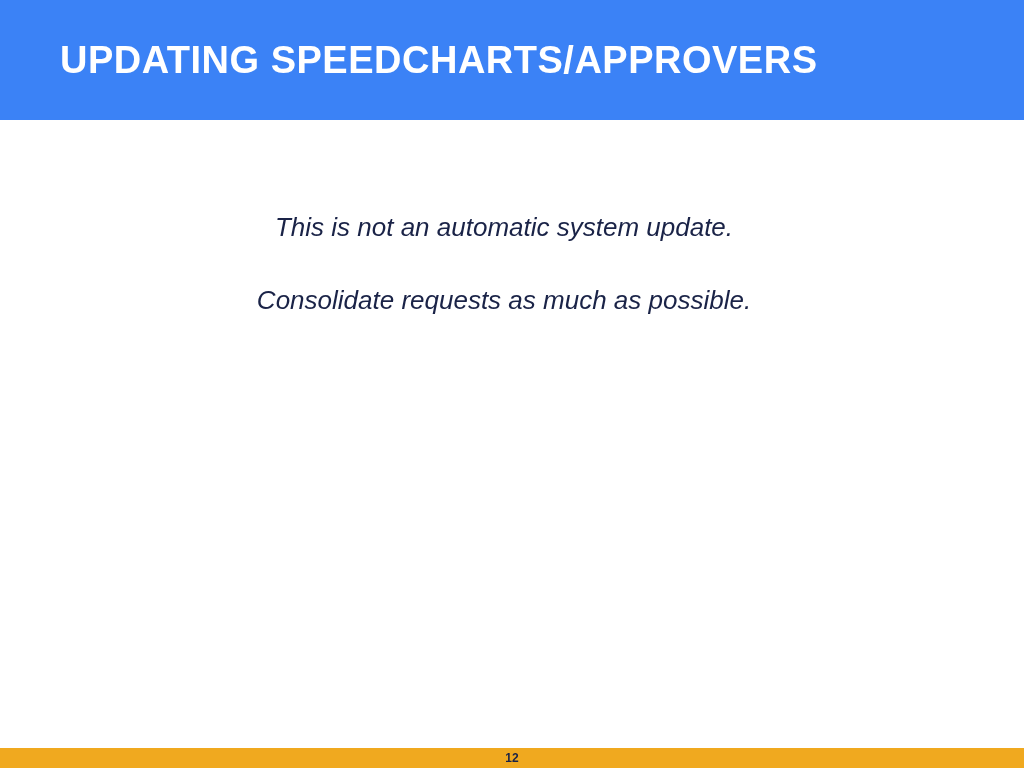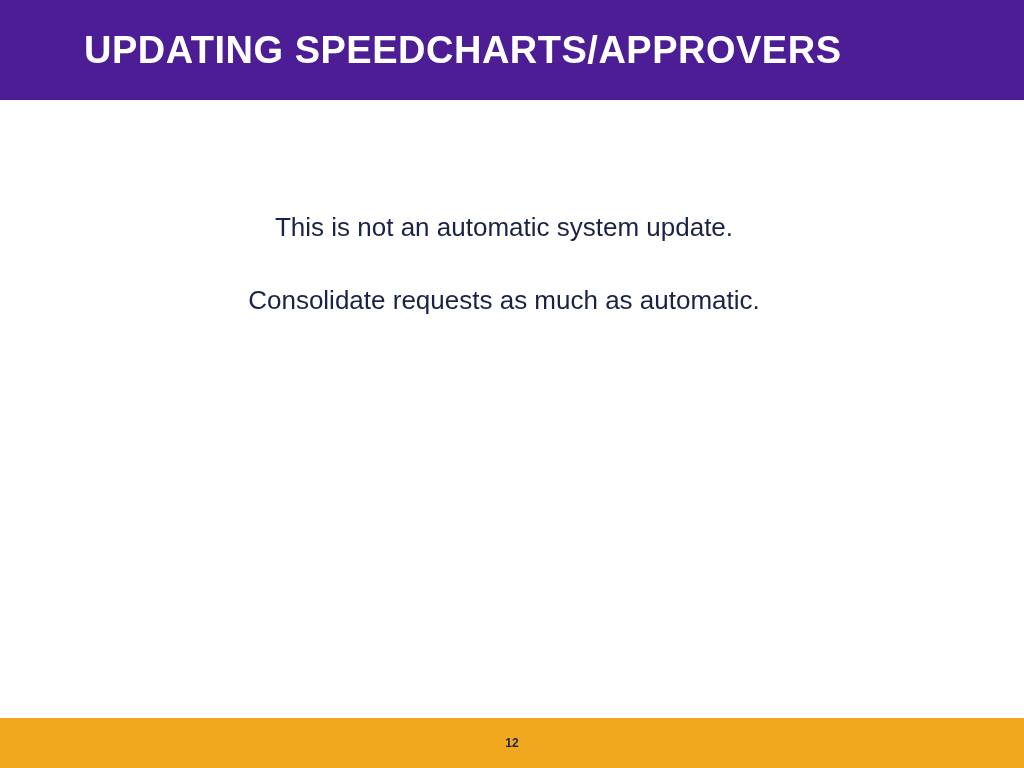--- a/index.html
+++ b/index.html
@@ -10,71 +10,72 @@
     body {
       width: 1024px;
       height: 768px;
       font-family: Arial, Helvetica, sans-serif;
       background: #ffffff;
       position: relative;
       overflow: hidden;
     }
     .header-band {
       width: 100%;
-      height: 100px;
-      background: #4c1d95;
+      height: 120px;
+      background: #3b82f6;
       display: flex;
       align-items: center;
-      padding-left: 84px;
+      padding-left: 60px;
     }
     .slide-title {
       color: #ffffff;
       font-size: 38px;
       font-weight: bold;
       letter-spacing: 0.5px;
     }
     .content-area {
       position: absolute;
       top: 100px;
       left: 0;
       right: 0;
       bottom: 40px;
       padding: 110px 70px 0 54px;
       text-align: center;
+      font-style: italic;
     }
     .body-para {
       color: #1a2347;
       font-size: 26px;
       line-height: 1.35;
       margin-bottom: 38px;
     }
     .footer-band {
       position: absolute;
       bottom: 0;
       left: 0;
       width: 100%;
-      height: 50px;
+      height: 20px;
       background: #f0a91f;
       display: flex;
       align-items: center;
       justify-content: center;
     }
     .page-number {
       color: #1a2347;
       font-size: 12px;
       font-weight: bold;
     }
   </style>
 </head>
 <body>
 
 <div class="header-band">
   <h1 class="slide-title">UPDATING SPEEDCHARTS/APPROVERS</h1>
 </div>
 
 <div class="content-area">
   <p class="body-para">This is not an automatic system update.</p>
-  <p class="body-para">Consolidate requests as much as automatic.</p>
+  <p class="body-para">Consolidate requests as much as possible.</p>
 </div>
 
 <div class="footer-band">
   <span class="page-number">12</span>
 </div>
 
 </body></html>

